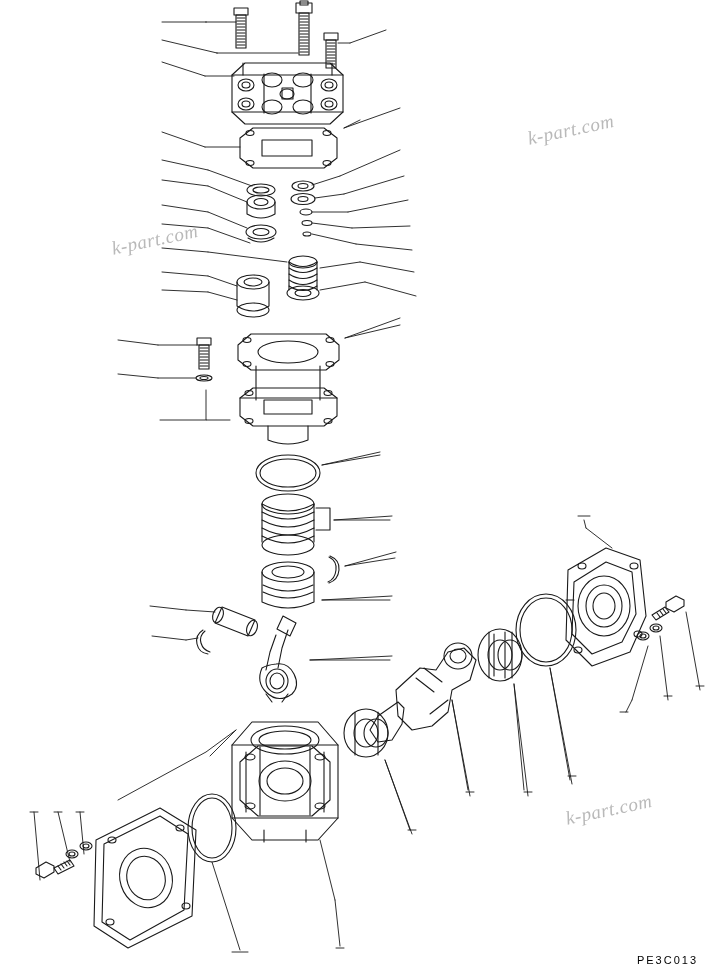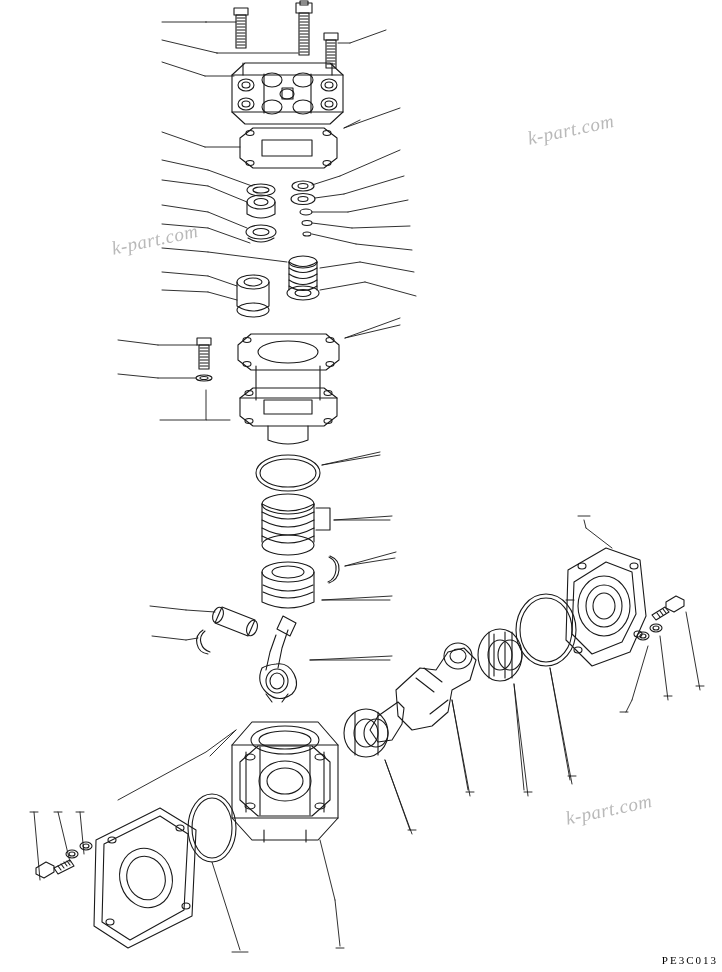--- a/index.html
+++ b/index.html
@@ -35,23 +35,23 @@
     white-space: nowrap;
     transform: rotate(-12deg);
     transform-origin: left center;
     letter-spacing: 0.5px;
   }
   #wm1 { left: 528px; top: 128px; }
   #wm2 { left: 112px; top: 238px; }
   #wm3 { left: 566px; top: 808px; }
   #code {
     position: absolute;
-    right: 4px;
+    right: 24px;
     bottom: 6px;
-    font-family: Liberation Serif, serif;
+    font-family: Liberation Sans, sans-serif;
     font-size: 11px;
     letter-spacing: 2px;
     color: #000000;
     padding-left: 44px;
   }
 </style>
 </head>
 <body>
 
 <div id="page">

